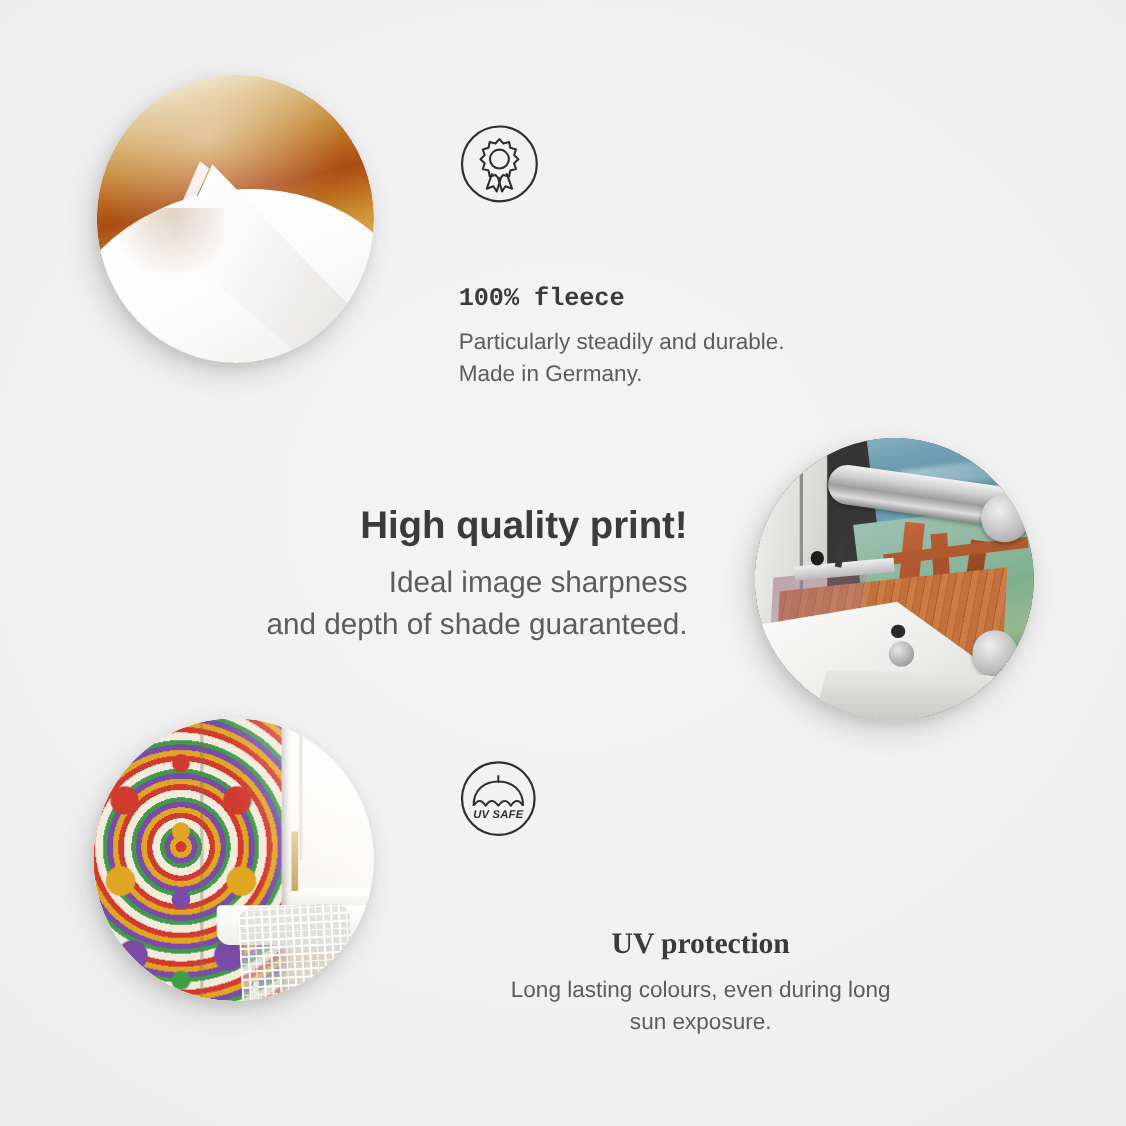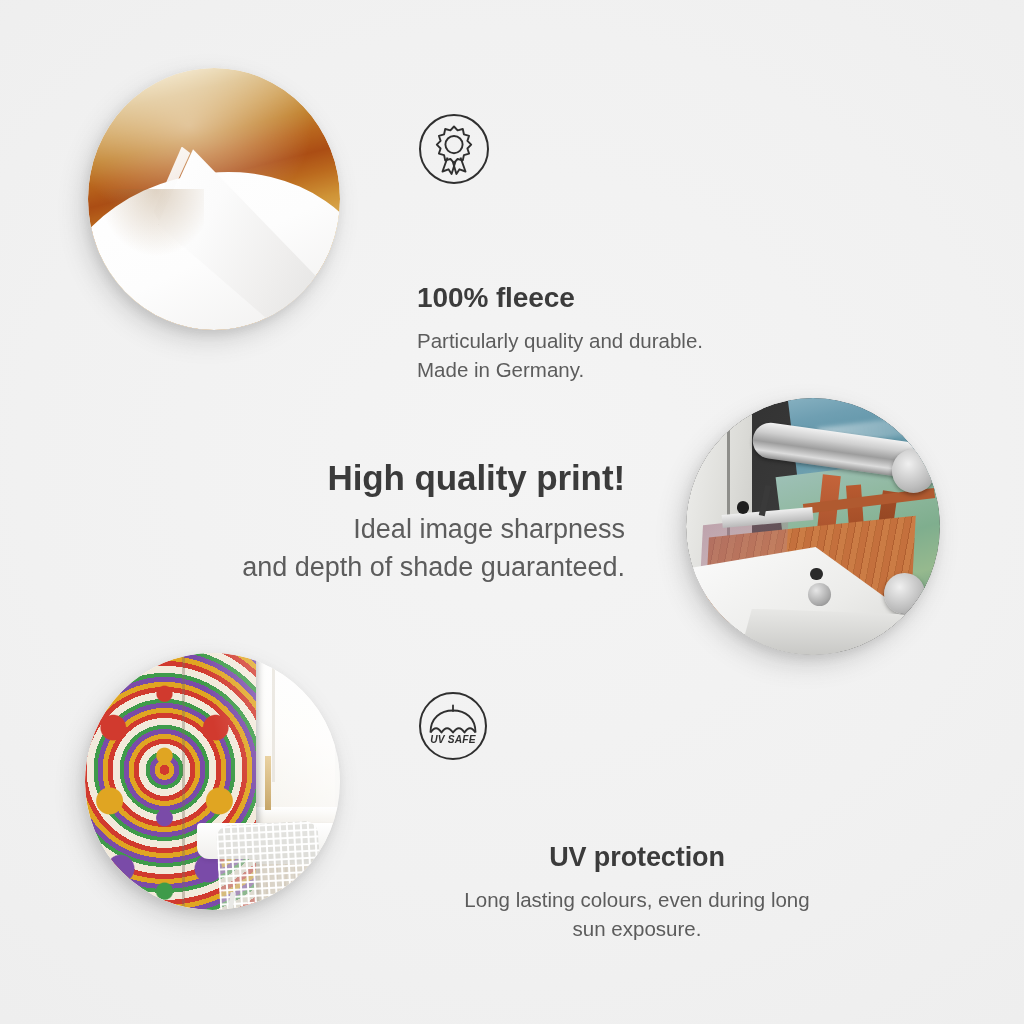--- a/index.html
+++ b/index.html
@@ -292,32 +292,32 @@
     white-space: nowrap;
   }
   .body-text {
     color: #5c5c5c;
     line-height: 1.42;
     white-space: pre-line;
   }
 
   
   #feature-fleece { left: 417px; top: 112px; width: 430px; text-align: left; }
-  #feature-fleece .heading { font-size: 28px; margin: 96px 0 0 0; }
+  #feature-fleece .heading { font-size: 23px; margin: 72px 0 0 0; font-family: Liberation Mono, monospace; }
   #feature-fleece .body-text { font-size: 20.5px; margin-top: 12px; }
 
   
   #feature-print { left: 195px; top: 426px; width: 430px; text-align: right; }
   #feature-print .icon-wrap { margin-left: auto; }
   #feature-print .heading { font-size: 35px; margin: 32px 0 0 0; }
   #feature-print .body-text { font-size: 27px; margin-top: 12px; }
 
   
   #feature-uv { left: 417px; top: 690px; width: 440px; text-align: center; }
-  #feature-uv .heading { font-size: 27px; margin: 80px 0 0 0; }
+  #feature-uv .heading { font-size: 27px; margin: 80px 0 0 0; font-family: Liberation Serif, serif; }
   #feature-uv .body-text { font-size: 20.5px; margin-top: 12px; }
 
   .icon-svg { display: block; }
 </style>
 </head>
 <body>
 
 <div id="stage">
 
   <div class="photo-disc" id="disc-fleece">
@@ -377,21 +377,21 @@
     <span class="icon-wrap">
       <svg class="icon-svg" width="74" height="74" viewBox="0 0 74 74" aria-hidden="true">
         <circle cx="37" cy="37" r="34" fill="none" stroke="#2f2f2f" stroke-width="2"></circle>
         <path d="M37 14.5 l3.6 3.9 5.2 -1.4 1.1 5.3 5.2 1.5 -1.7 5.1 3.8 3.8 -3.8 3.8 1.7 5.1 -5.2 1.5 -1.1 5.3 -5.2 -1.4 -3.6 3.9 -3.6 -3.9 -5.2 1.4 -1.1 -5.3 -5.2 -1.5 1.7 -5.1 -3.8 -3.8 3.8 -3.8 -1.7 -5.1 5.2 -1.5 1.1 -5.3 5.2 1.4 z" fill="none" stroke="#2f2f2f" stroke-width="1.9" stroke-linejoin="round"></path>
         <circle cx="37" cy="32.6" r="8.6" fill="none" stroke="#2f2f2f" stroke-width="1.9"></circle>
         <path d="M30.5 45.5 L25.5 59.5 L31.5 57.3 L34.6 62 L38.4 49.8" fill="none" stroke="#2f2f2f" stroke-width="1.9" stroke-linejoin="round"></path>
         <path d="M43.5 45.5 L48.5 59.5 L42.5 57.3 L39.4 62 L35.8 49.8" fill="none" stroke="#2f2f2f" stroke-width="1.9" stroke-linejoin="round"></path>
       </svg>
     </span>
     <div class="heading">100% fleece</div>
-    <div class="body-text">Particularly quality and durable.
+    <div class="body-text">Particularly steadily and durable.
 Made in Germany.</div>
   </div>
 
   <div class="feature" id="feature-print">
     <div class="heading">High quality print!</div>
     <div class="body-text">Ideal image sharpness
 and depth of shade guaranteed.</div>
   </div>
 
   <div class="feature" id="feature-uv">

